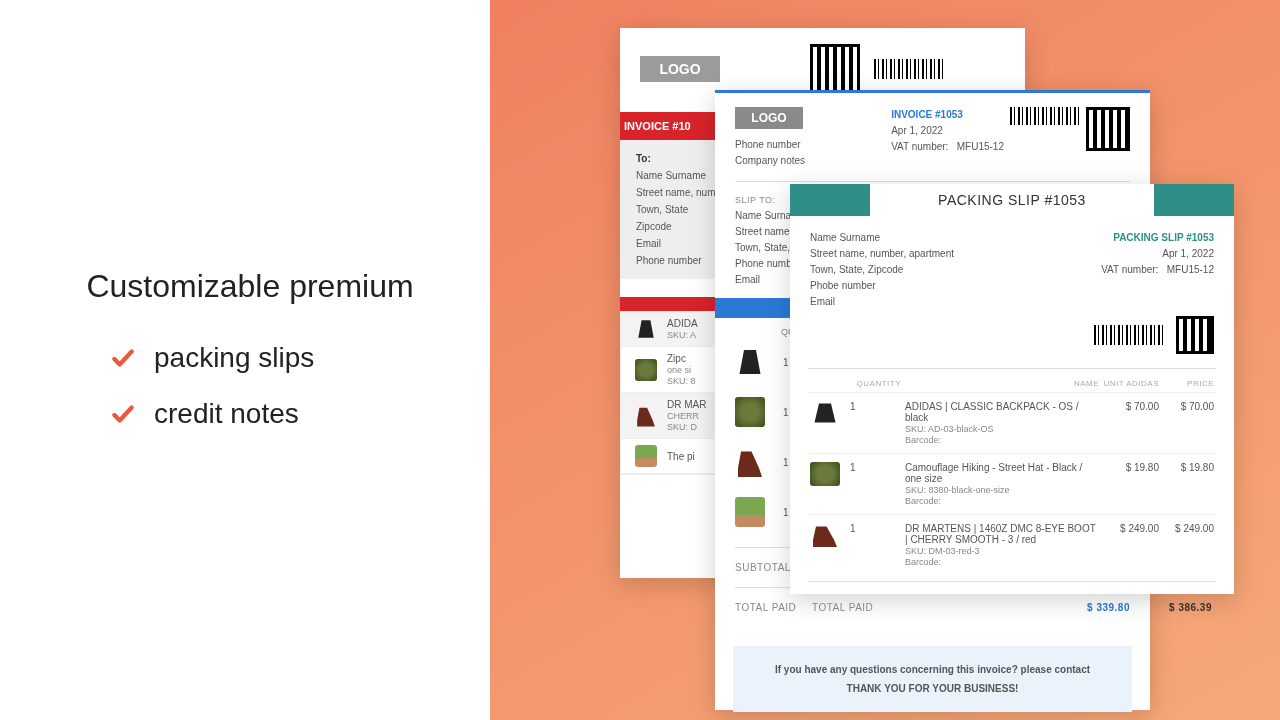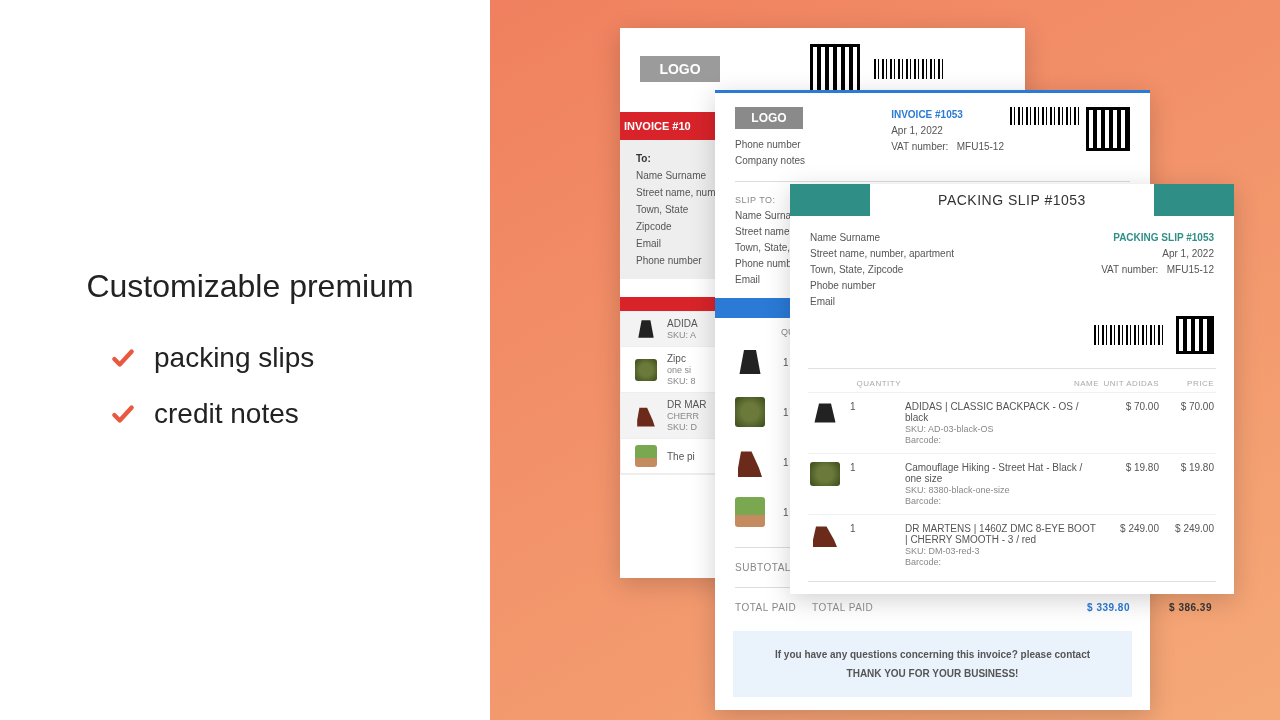--- a/index.html
+++ b/index.html
@@ -73,21 +73,21 @@
   .doc2 .meta { padding:4px 20px 10px; line-height:1.6; }
   .doc2 .inv-no { color:#2a7ad6; font-weight:600; }
   .doc2 .hr { border-top:1px solid #ddd; margin:6px 20px; }
   .doc2 .bill { padding:4px 20px 10px; line-height:1.6; }
   .doc2 .bluebar { background:#2a7ad6; height:20px; }
   .doc2 .items { padding:8px 20px 4px; }
   .doc2 .item { display:flex; align-items:center; gap:18px; padding:10px 0; }
   .doc2 .thumb { width:30px; height:30px; border-radius:3px; }
   .doc2 .tot { display:flex; justify-content:space-between; padding:8px 20px; color:#888; font-size:10px; letter-spacing:.5px;}
   .doc2 .paid { color:#2a7ad6; font-weight:600; }
-  .doc2 .footer { background:#eaf3fc; margin:10px 18px 16px; padding:14px 0; text-align:center; line-height:1.9; font-size:10px; font-weight:600; }
+  .doc2 .footer { background:#eaf3fc; margin:25px 18px 16px; padding:14px 0; text-align:center; line-height:1.9; font-size:10px; font-weight:600; }
 
   
   .doc3 { left: 300px; top: 184px; width: 444px; height: 410px; }
   .doc3 .bandleft, .doc3 .bandright { position:absolute; top:0; height:32px; background:#2f8f87; }
   .doc3 .bandleft { left:0; width:80px; }
   .doc3 .bandright { right:0; width:80px; }
   .doc3 .title { text-align:center; font-size:14px; font-weight:500; color:#333; padding-top:8px; height:32px; letter-spacing:.5px; }
   .doc3 .meta { display:flex; justify-content:space-between; padding:14px 20px 6px; line-height:1.6; }
   .doc3 .slipno { color:#2f8f87; font-weight:600; }
   .doc3 .codes { display:flex; justify-content:flex-end; gap:12px; padding:0 20px 8px; align-items:center; }

